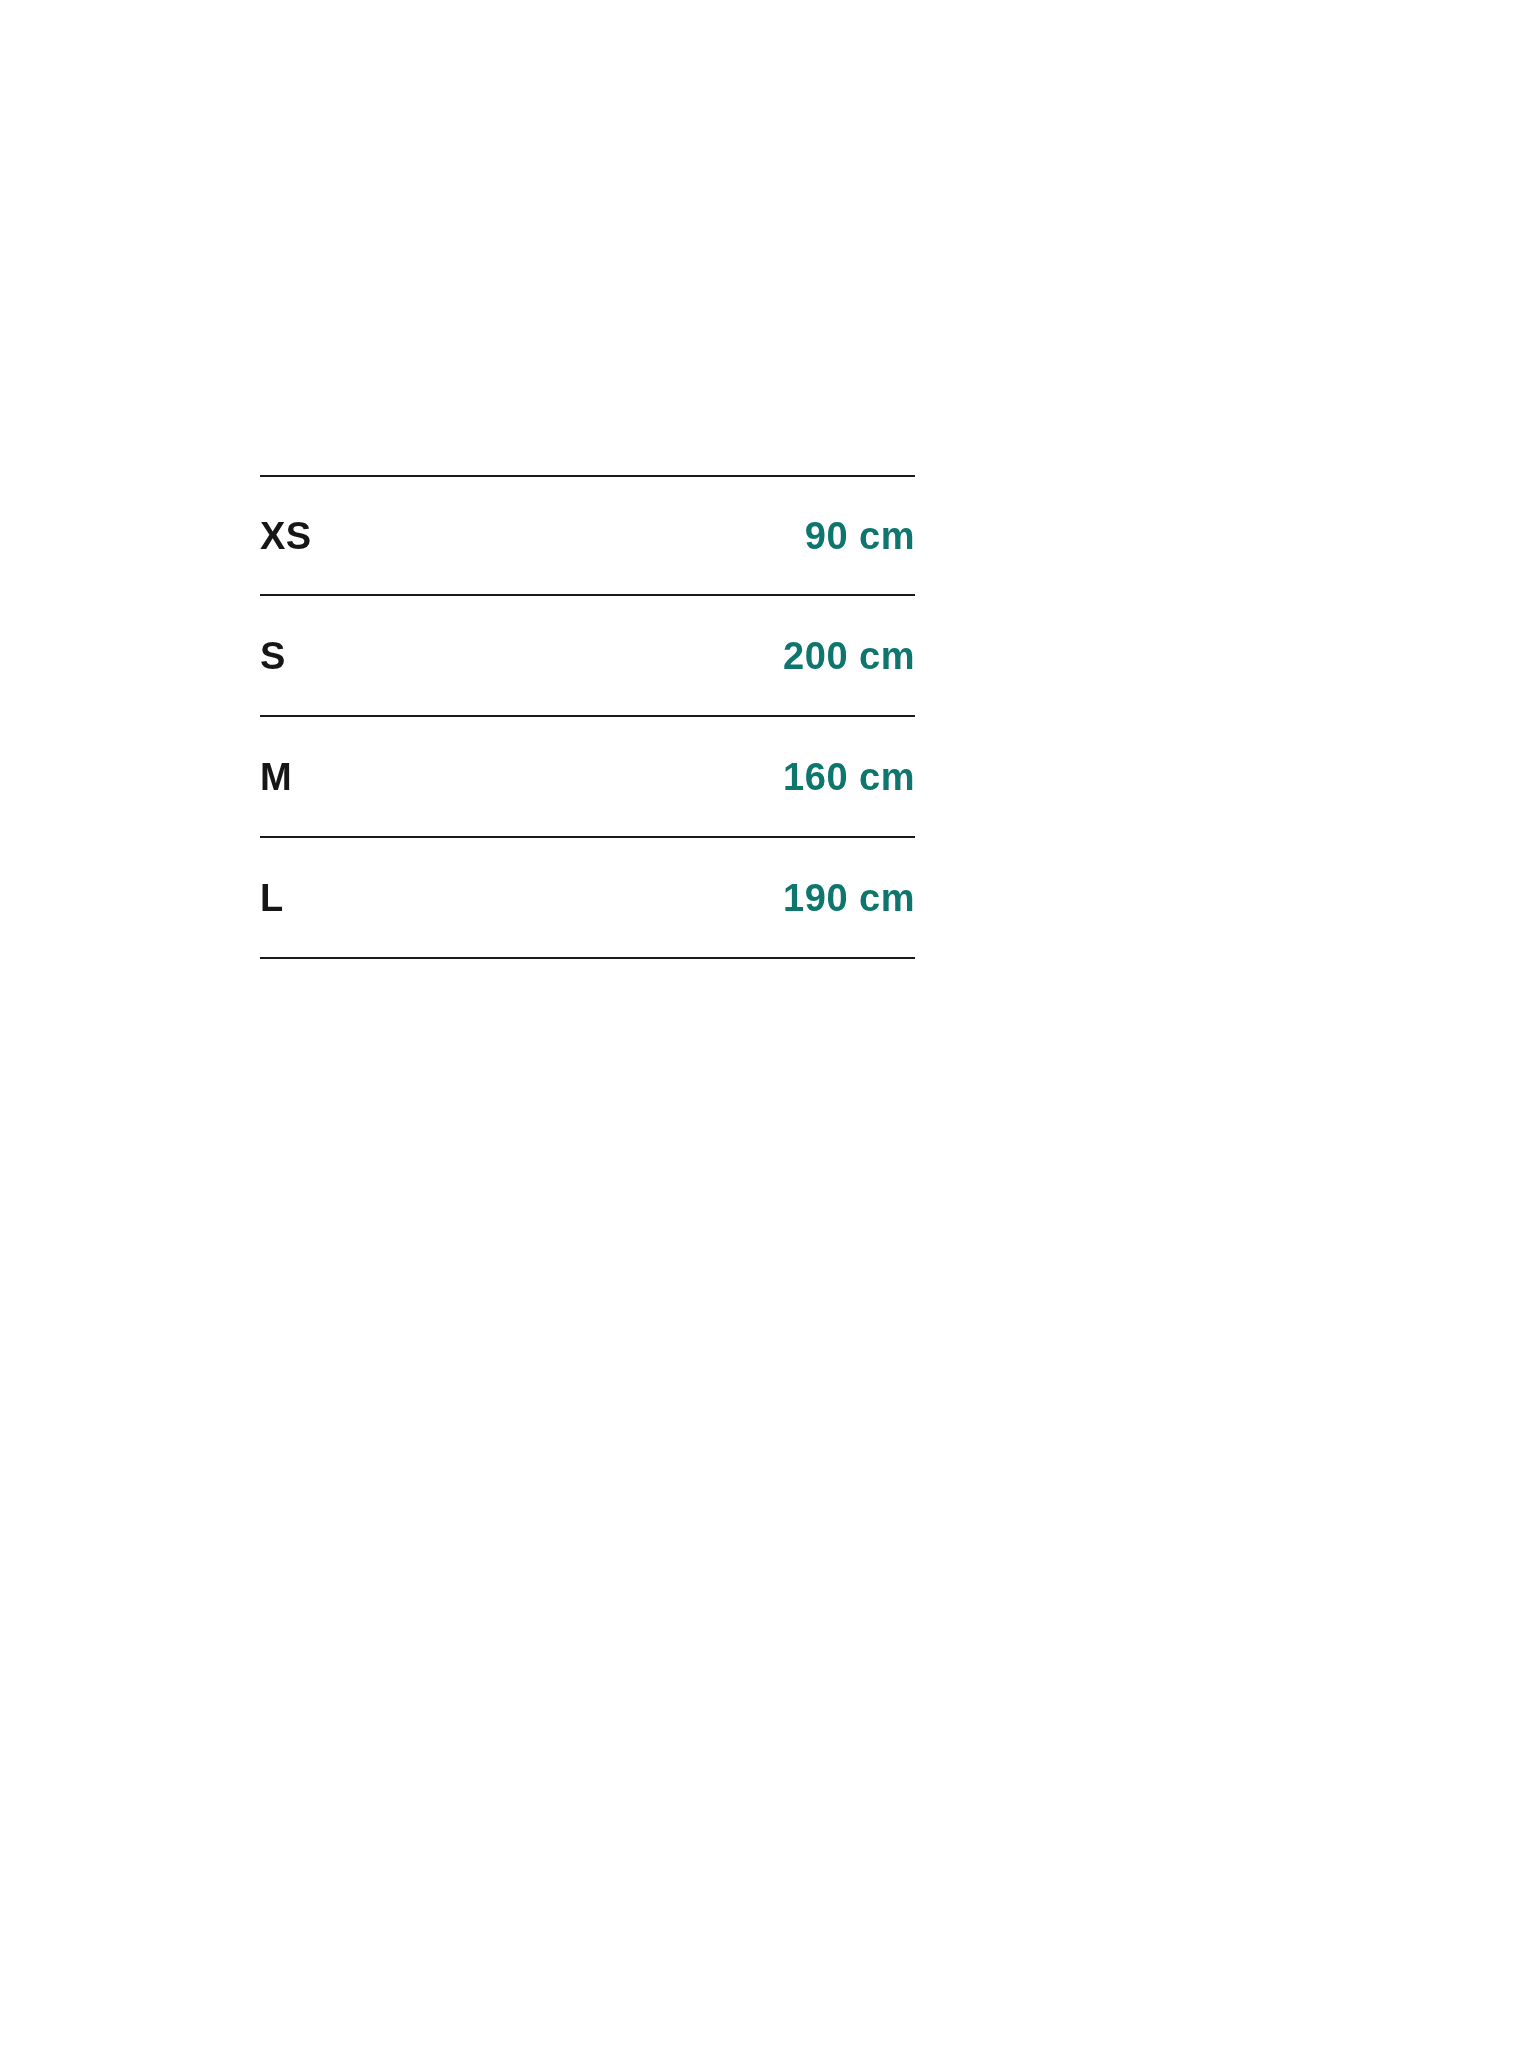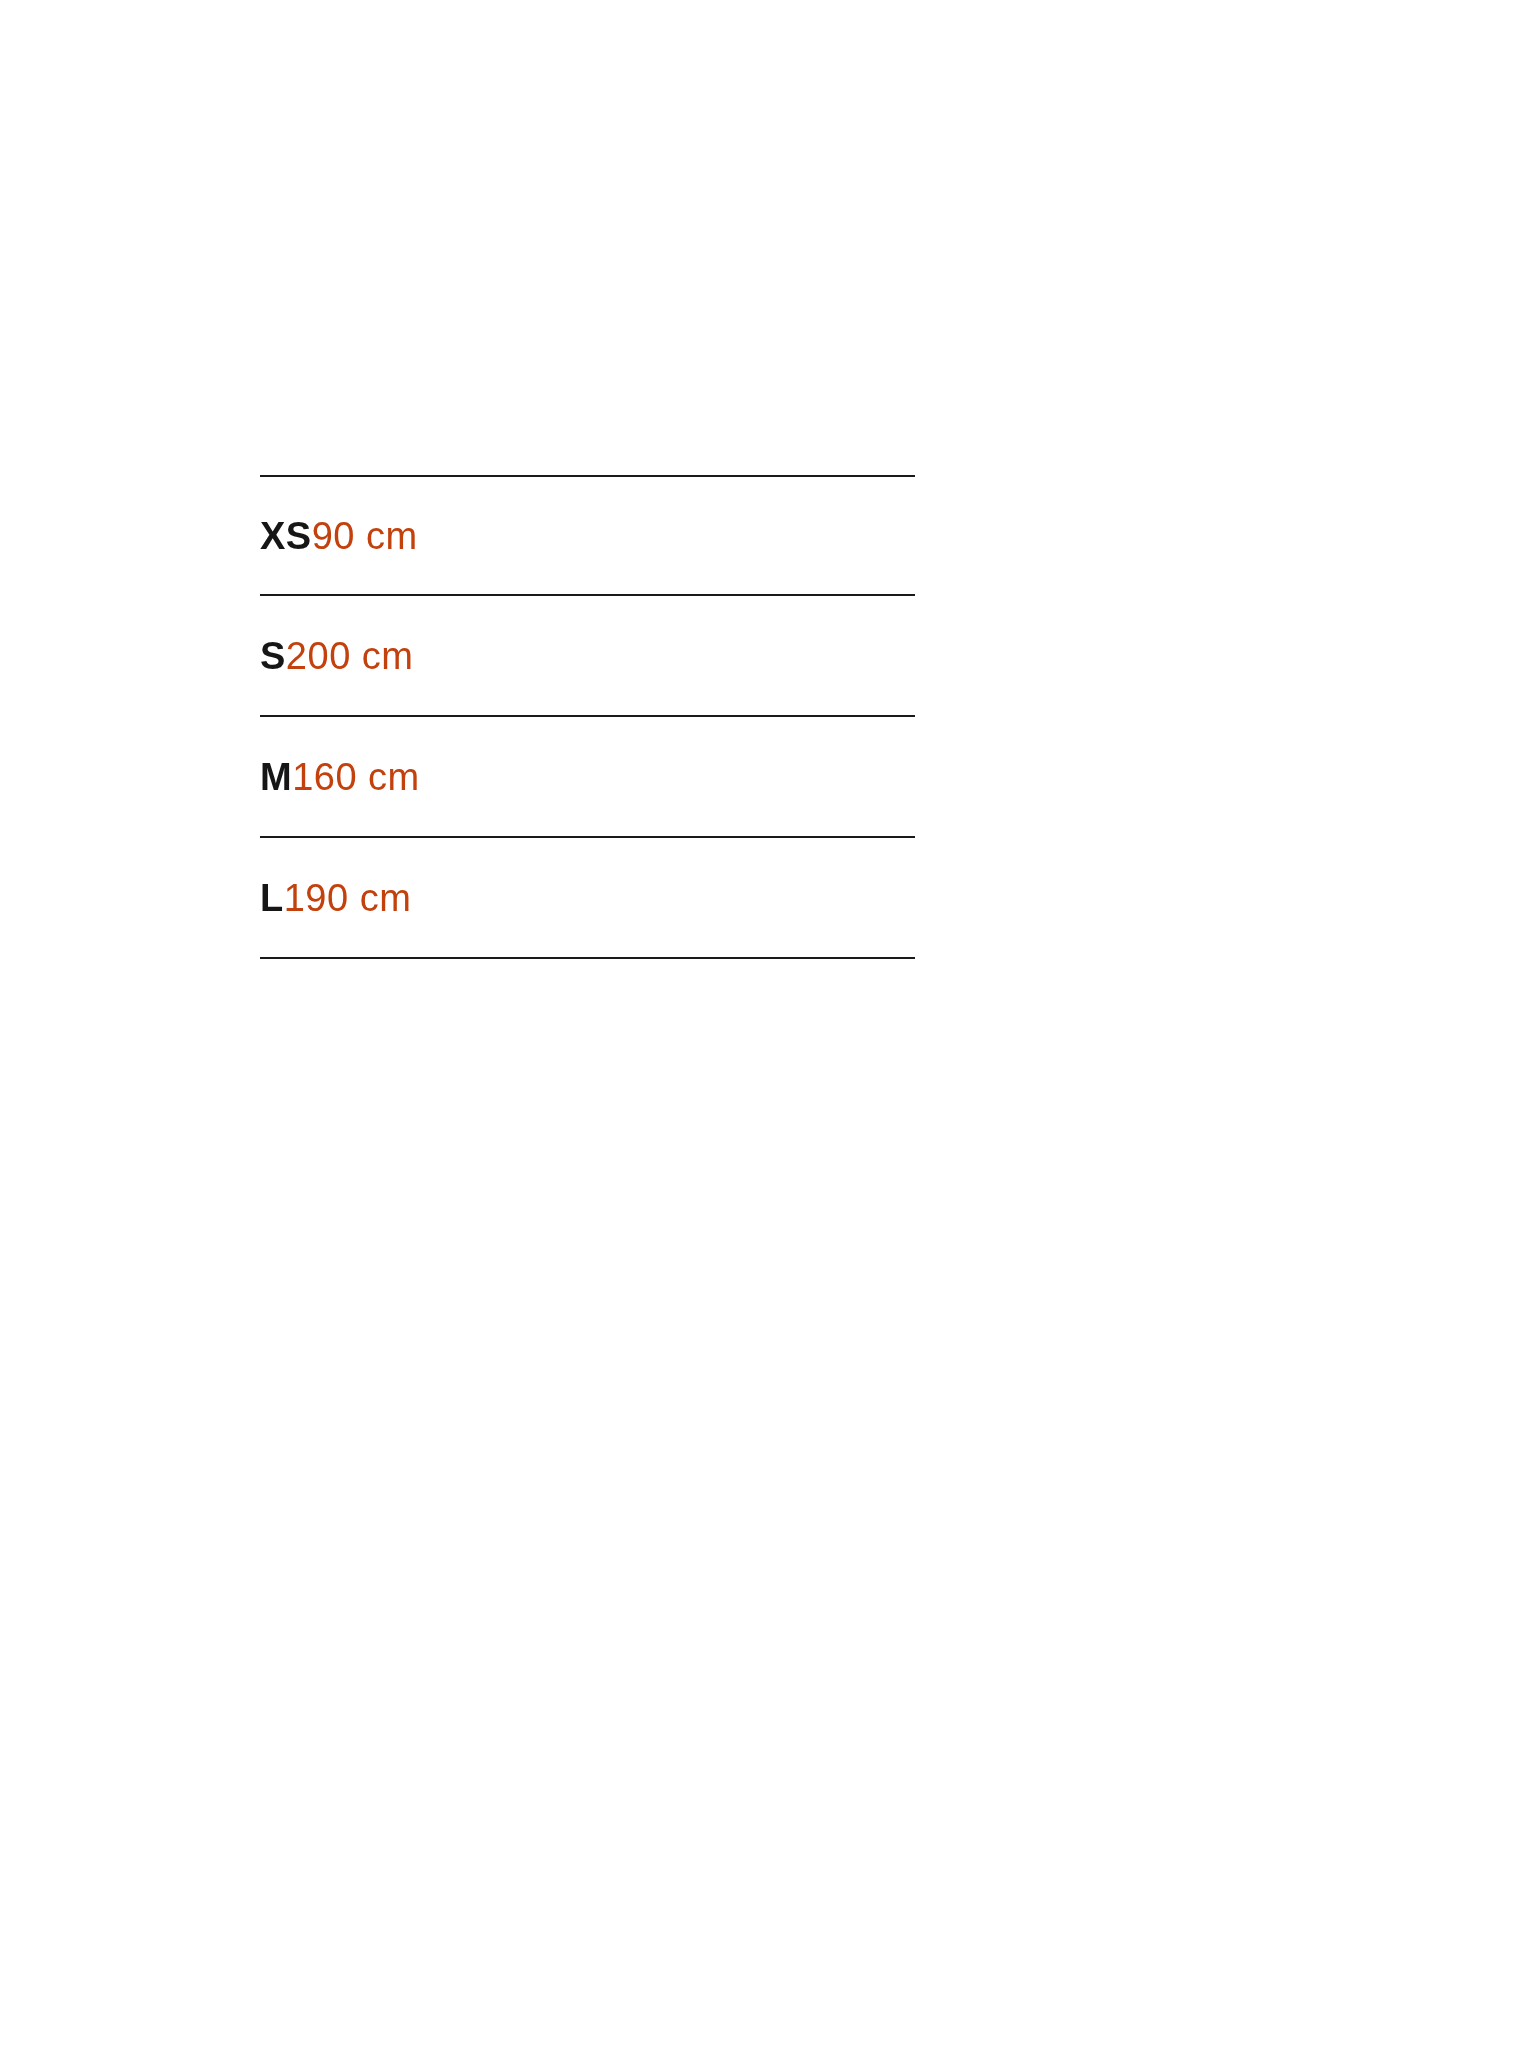--- a/index.html
+++ b/index.html
@@ -19,43 +19,44 @@
   .size-table {
     position: absolute;
     left: 260px;
     top: 475px;
     width: 655px;
   }
 
   .size-row {
     display: flex;
     align-items: center;
+    justify-content: space-between;
     height: 121px;
     border-bottom: 2px solid #1a1a1a;
     box-sizing: border-box;
   }
 
   .size-row:first-child {
     border-top: 2px solid #1a1a1a;
   }
 
   .size-label {
     font-size: 38px;
     font-weight: bold;
     letter-spacing: 0.5px;
     line-height: 1;
     color: #161616;
   }
 
   .size-value {
     font-size: 38px;
-    font-weight: normal;
+    font-weight: bold;
     letter-spacing: 0.5px;
     line-height: 1;
-    color: #c2410c;
+    color: #0f766e;
     text-align: right;
   }
 </style>
 </head>
 <body>
 
 <div class="size-table">
 
   <div class="size-row">
     <span class="size-label">XS</span>

